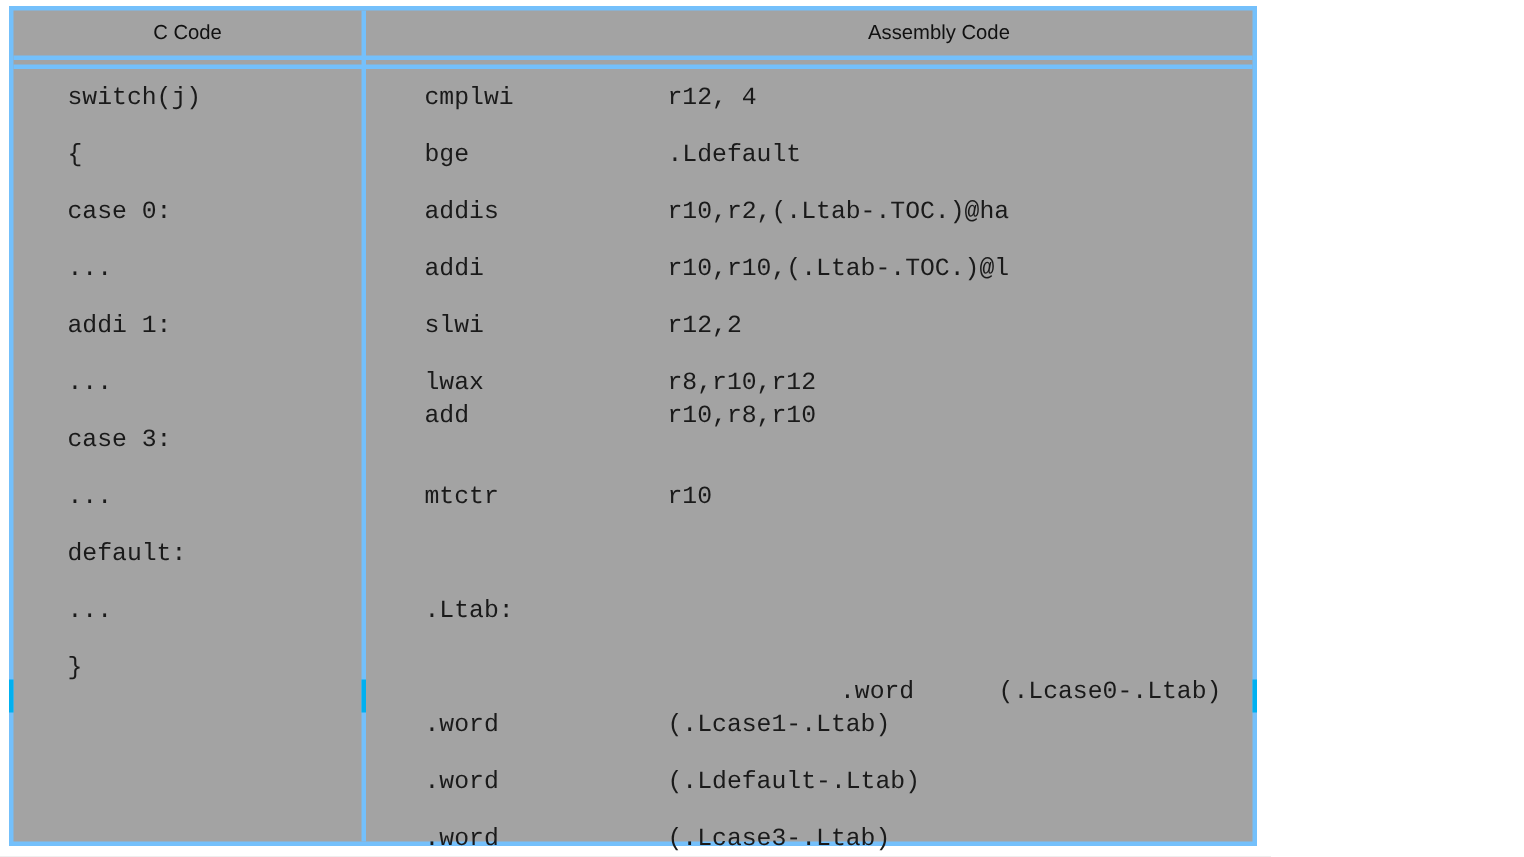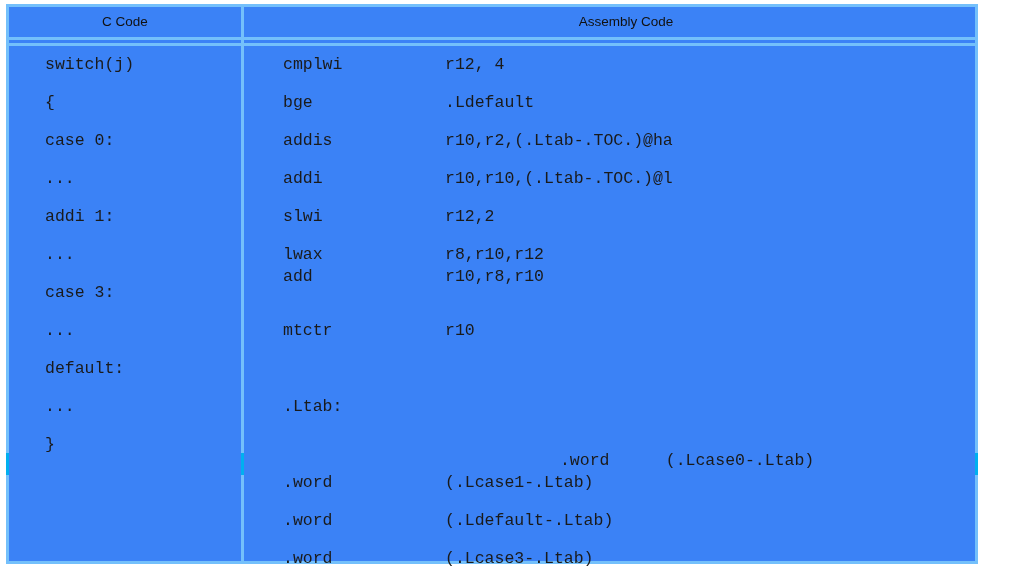--- a/index.html
+++ b/index.html
@@ -19,25 +19,25 @@
     width: 1016px;
     height: 571px;
     background: #ffffff;
   }
 
   
   .code-table {
     position: absolute;
     left: 6px;
     top: 4px;
-    width: 972px;
+    width: 832px;
     height: 560px;
     box-sizing: border-box;
     border: 3px solid var(--rule);
-    background: #3b82f6;
+    background: #a3a3a3;
   }
 
   :root {
     --rule: #74c0fb;
     --rule-strong: #00b0f0;
   }
 
   
   .thead {
     position: absolute;

